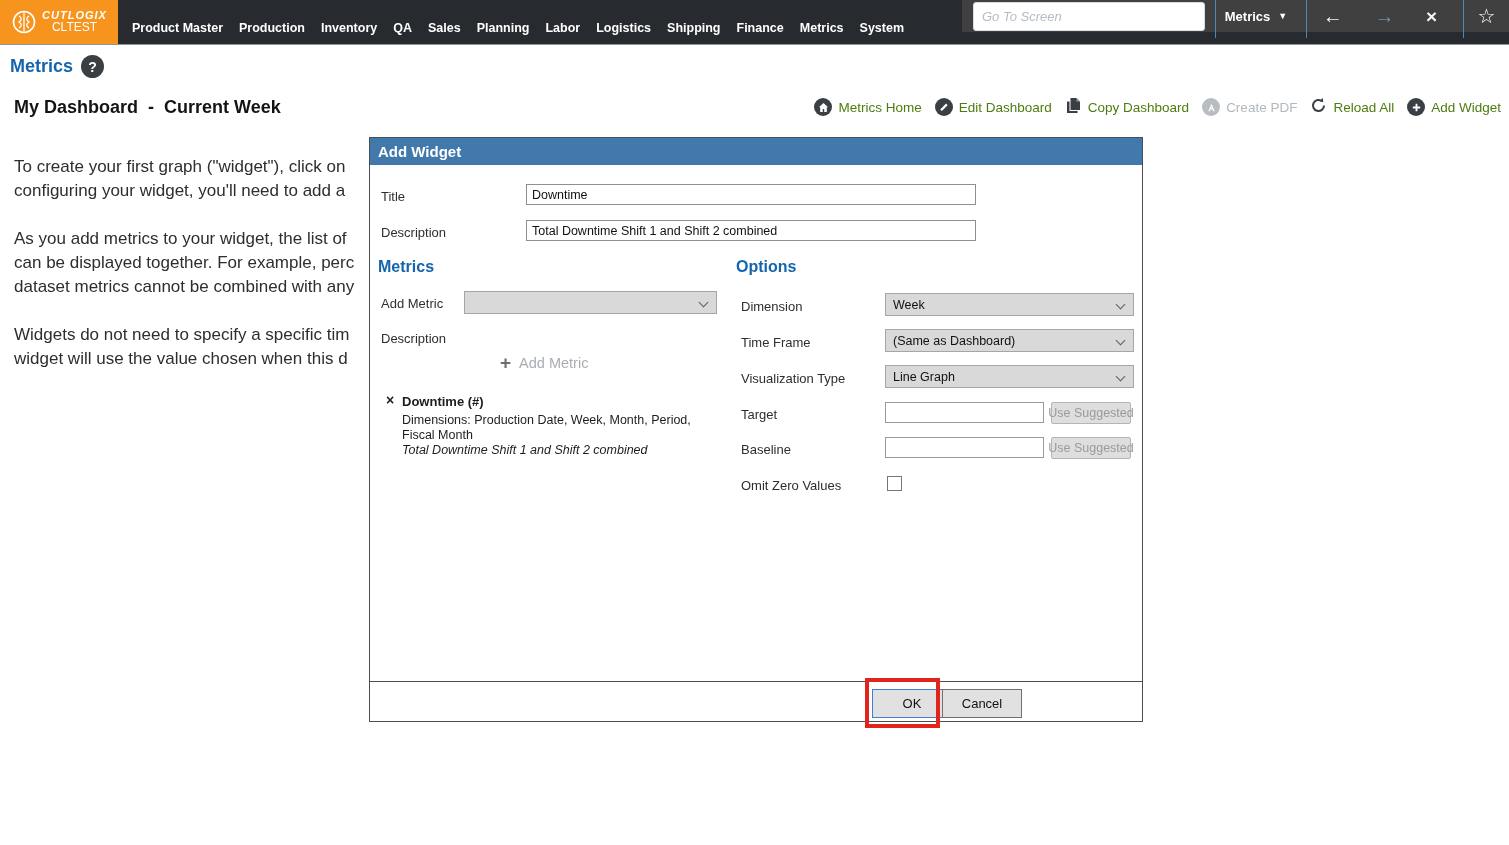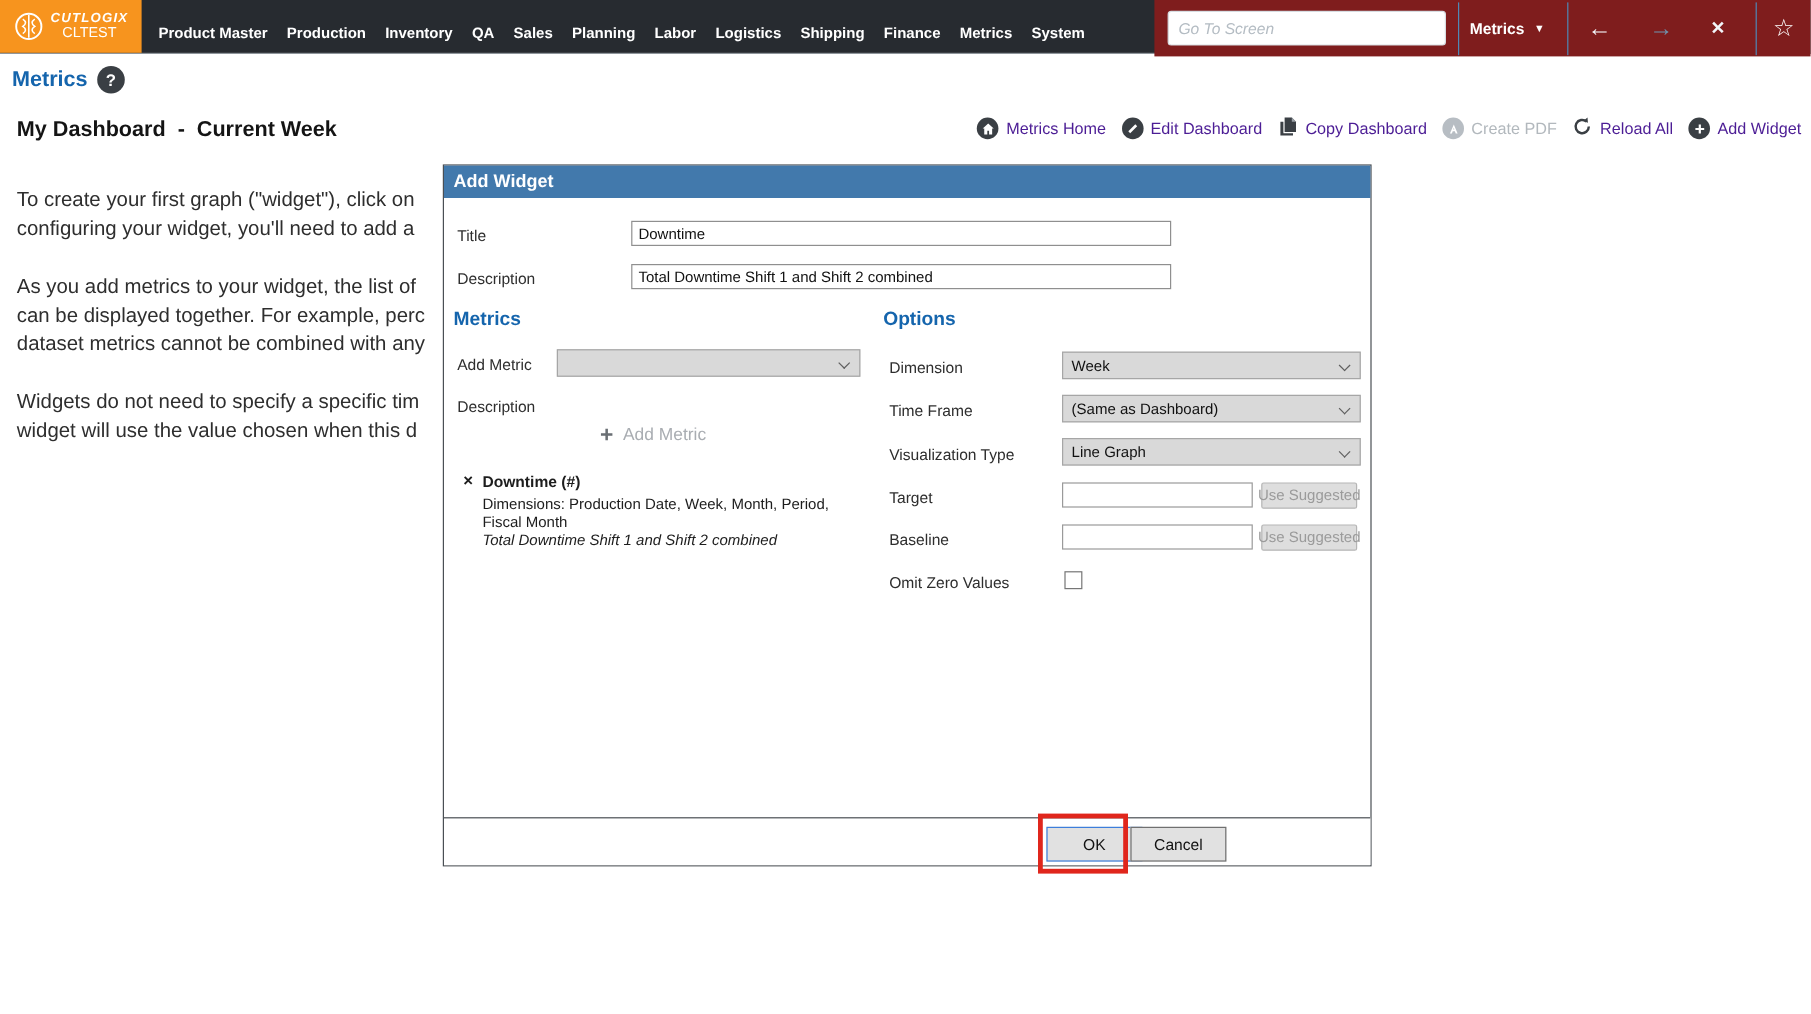--- a/index.html
+++ b/index.html
@@ -8,21 +8,21 @@
 
   
   .nav { position:absolute; top:0; left:0; right:0; height:45px; background:#272b30;
          border-bottom:1px solid #8f969c; display:flex; align-items:stretch; }
   .logo { width:118px; background:#f7941e; display:flex; align-items:center; justify-content:center; gap:5px; flex:none; }
   .logo-text { color:#fff; text-align:center; line-height:1.15; }
   .logo-line1 { font-size:11px; font-weight:700; font-style:italic; letter-spacing:1px; }
   .logo-line2 { font-size:12px; font-weight:400; }
   .menu { display:flex; align-items:center; padding-left:6px; }
   .menu-item { color:#fff; font-weight:700; font-size:12.5px; padding:0 8px; white-space:nowrap; cursor:pointer;margin-top:12px; }
-  .nav-right { position:absolute; left:962px; right:0; top:0; height:47px; background:#7f1d1d;
+  .nav-right { position:absolute; left:962px; right:0; top:0; height:32px; background:#404040;
                display:flex; align-items:center; }
   .goto-input { margin-left:11px; width:232px; height:29px; border:1px solid #d7dde2; border-radius:3px;
                 padding:0 8px; font-size:13px; font-family:inherit; color:#333; }
   .goto-input::placeholder { color:#b4bcc3; font-style:italic; }
   .nav-div { width:1px; height:44px; background:#4f87b5; margin-left:10px; }
   .nav-dd { width:80px; display:flex; align-items:center; justify-content:center; gap:8px;
             color:#fff; font-weight:700; font-size:13px; cursor:pointer; }
   .nav-dd .tri { font-size:9px; }
   .nav-arrows { width:146px; display:flex; align-items:center; justify-content:space-around; }
   .nav-arrow { color:#f2f6fa; font-size:20px; line-height:1; cursor:pointer; }
@@ -31,21 +31,21 @@
   .nav-star { flex:1; text-align:center; color:#fff; font-size:20px; cursor:pointer; }
 
   
   .page-title { position:absolute; left:10px; top:56px; font-size:18px; font-weight:700; color:#1565ad; }
   .help-circle { position:absolute; left:81px; top:55px; width:23px; height:23px; border-radius:50%;
                  background:#3a3f44; color:#fff; font-size:14px; font-weight:700;
                  display:flex; align-items:center; justify-content:center; cursor:pointer; }
   .dash-title { position:absolute; left:14px; top:97px; font-size:18px; font-weight:700; color:#141414; white-space:pre; }
 
   .toolbar { position:absolute; right:8px; top:97px; display:flex; align-items:center; gap:13px; }
-  .tb-item { display:flex; align-items:center; gap:6px; font-size:13.5px; color:#4c1d95; cursor:pointer; white-space:nowrap; }
+  .tb-item { display:flex; align-items:center; gap:6px; font-size:13.5px; color:#4d7c0f; cursor:pointer; white-space:nowrap; }
   .tb-item.disabled { color:#b2b8bd; cursor:default; }
   .tb-circle { width:18px; height:18px; border-radius:50%; background:#3a3f44; color:#fff;
                display:flex; align-items:center; justify-content:center; flex:none; }
   .tb-circle.grey { background:#b7bdc3; }
   .tb-circle svg { display:block; }
 
   
   .intro { position:absolute; left:14px; top:155px; font-size:17px; color:#2e2e2e; line-height:24px; width:400px; }
   .intro .para { margin-bottom:24px; }
   .intro .line { white-space:nowrap; }

